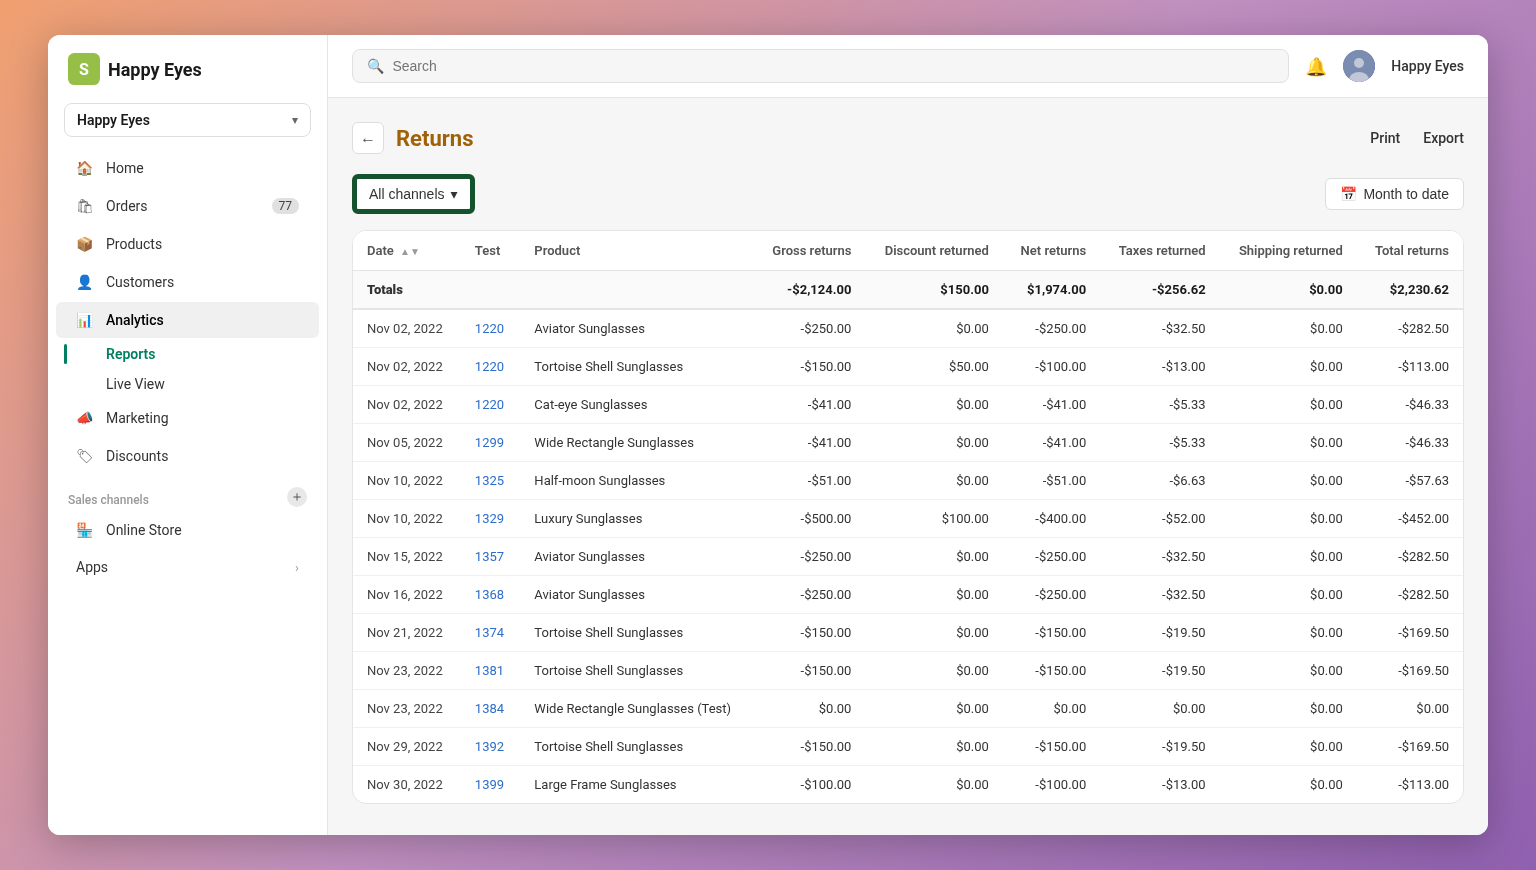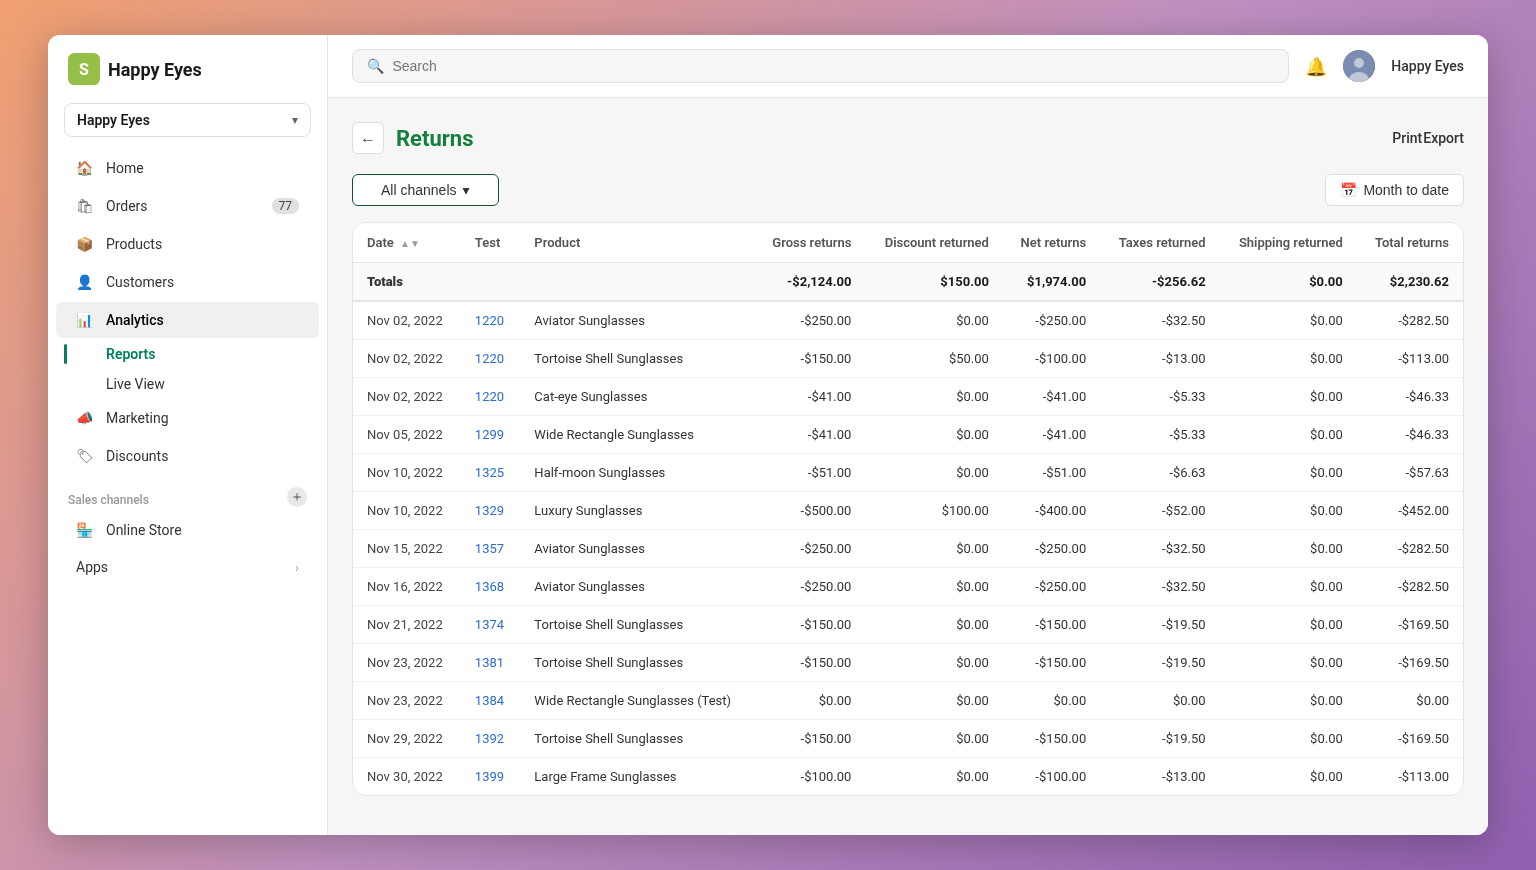--- a/index.html
+++ b/index.html
@@ -241,47 +241,47 @@
       display: flex;
       align-items: center;
       justify-content: center;
       cursor: pointer;
       font-size: 16px;
       color: #555;
     }
     .page-title {
       font-size: 22px;
       font-weight: 700;
-      color: #15803d;
+      color: #a16207;
     }
     .page-actions {
       display: flex;
-      gap: 1px;
+      gap: 23px;
       align-items: flex-end;
     }
     .action-link {
       font-size: 14px;
       color: #333;
       cursor: pointer;
       font-weight: 500;
     }
     
     .filters-row {
       display: flex;
       align-items: center;
       justify-content: space-between;
       margin-bottom: 16px;
     }
     .filter-btn {
       display: flex;
       align-items: center;
       gap: 6px;
-      border: 1px solid #14532d;
+      border: 5px solid #14532d;
       border-radius: 6px;
-      padding: 7px 28px;
+      padding: 7px 12px;
       background: #fff;
       font-size: 14px;
       color: #333;
       cursor: pointer;
     }
     .date-btn {
       display: flex;
       align-items: center;
       gap: 6px;
       border: 1px solid #ddd;

